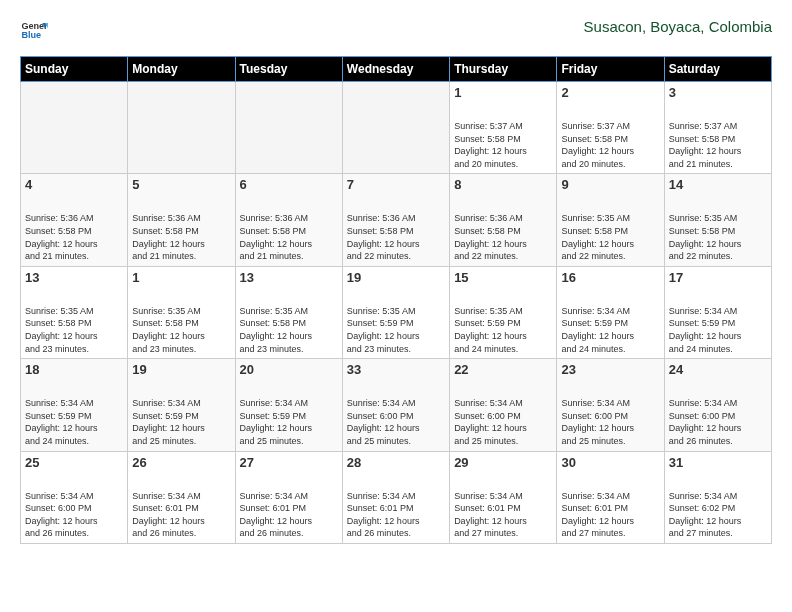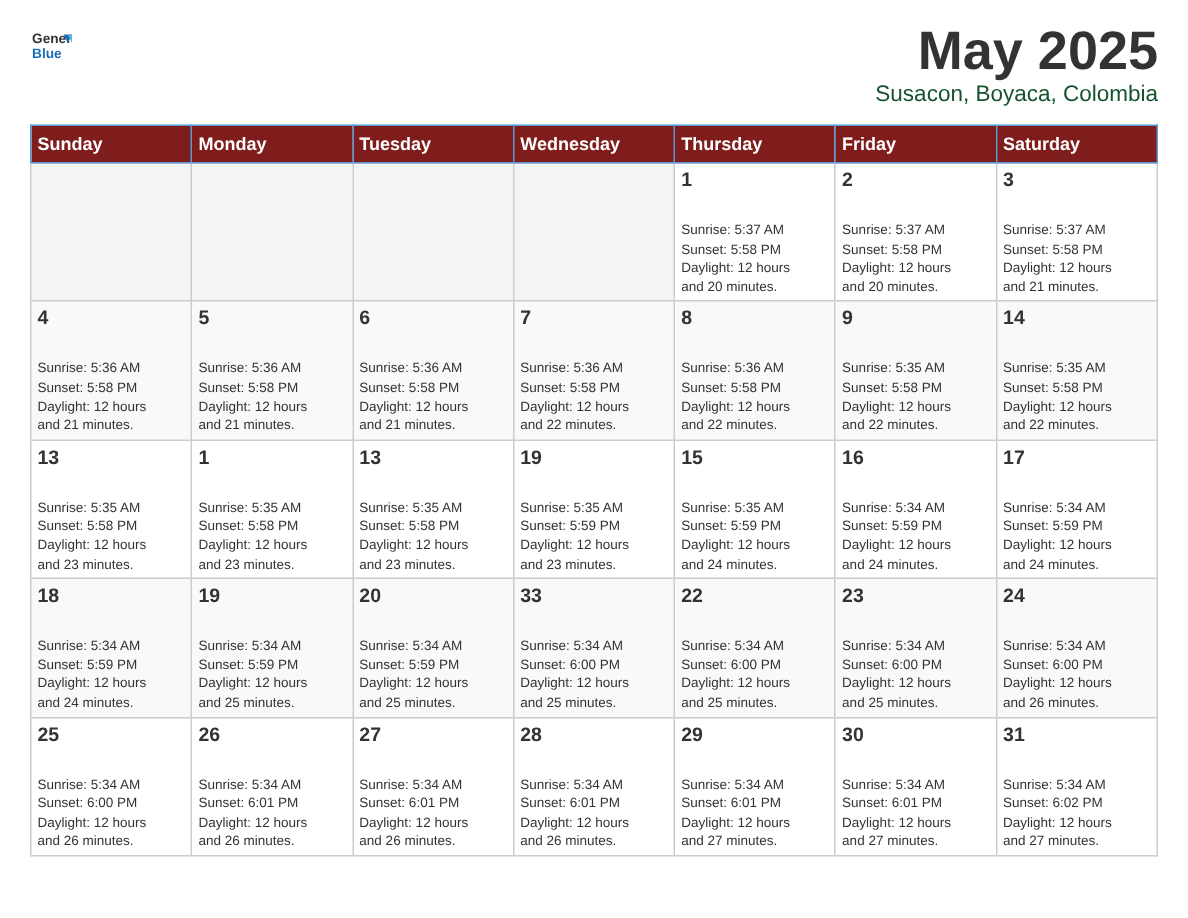--- a/index.html
+++ b/index.html
@@ -43,21 +43,21 @@
       font-size: 15px;
       color: #14532d;
       margin-top: 2px;
     }
     .calendar-table {
       width: 100%;
       border-collapse: collapse;
       table-layout: fixed;
     }
     .calendar-table th {
-      background-color: #7f1d1d;
+      background-color: #000000;
       color: #fff;
       font-size: 12px;
       font-weight: bold;
       padding: 5px 4px;
       text-align: left;
       border: 1px solid #5a9ad4;
     }
     .calendar-table td {
       border: 1px solid #ccc;
       vertical-align: top;
@@ -94,21 +94,20 @@
   <div class="header">
     <div class="logo">
       <svg class="logo-icon" viewBox="0 0 40 40">
         <text x="2" y="18" font-size="13" font-weight="bold" fill="#333">General</text>
         <text x="2" y="32" font-size="13" font-weight="bold" fill="#1a6bb5">Blue</text>
         <polygon points="32,10 40,10 36,18" fill="#1a6bb5"></polygon>
         <polygon points="36,10 40,10 40,18" fill="#5ab4e8"></polygon>
       </svg>
     </div>
     <div class="title-block">
-      <div class="calendar-title">May 2025</div>
       <div class="calendar-subtitle">Susacon, Boyaca, Colombia</div>
     </div>
   </div>
 
   <table class="calendar-table">
     <thead>
       <tr>
       <th>Sunday</th>
           <th>Monday</th>
           <th>Tuesday</th>

